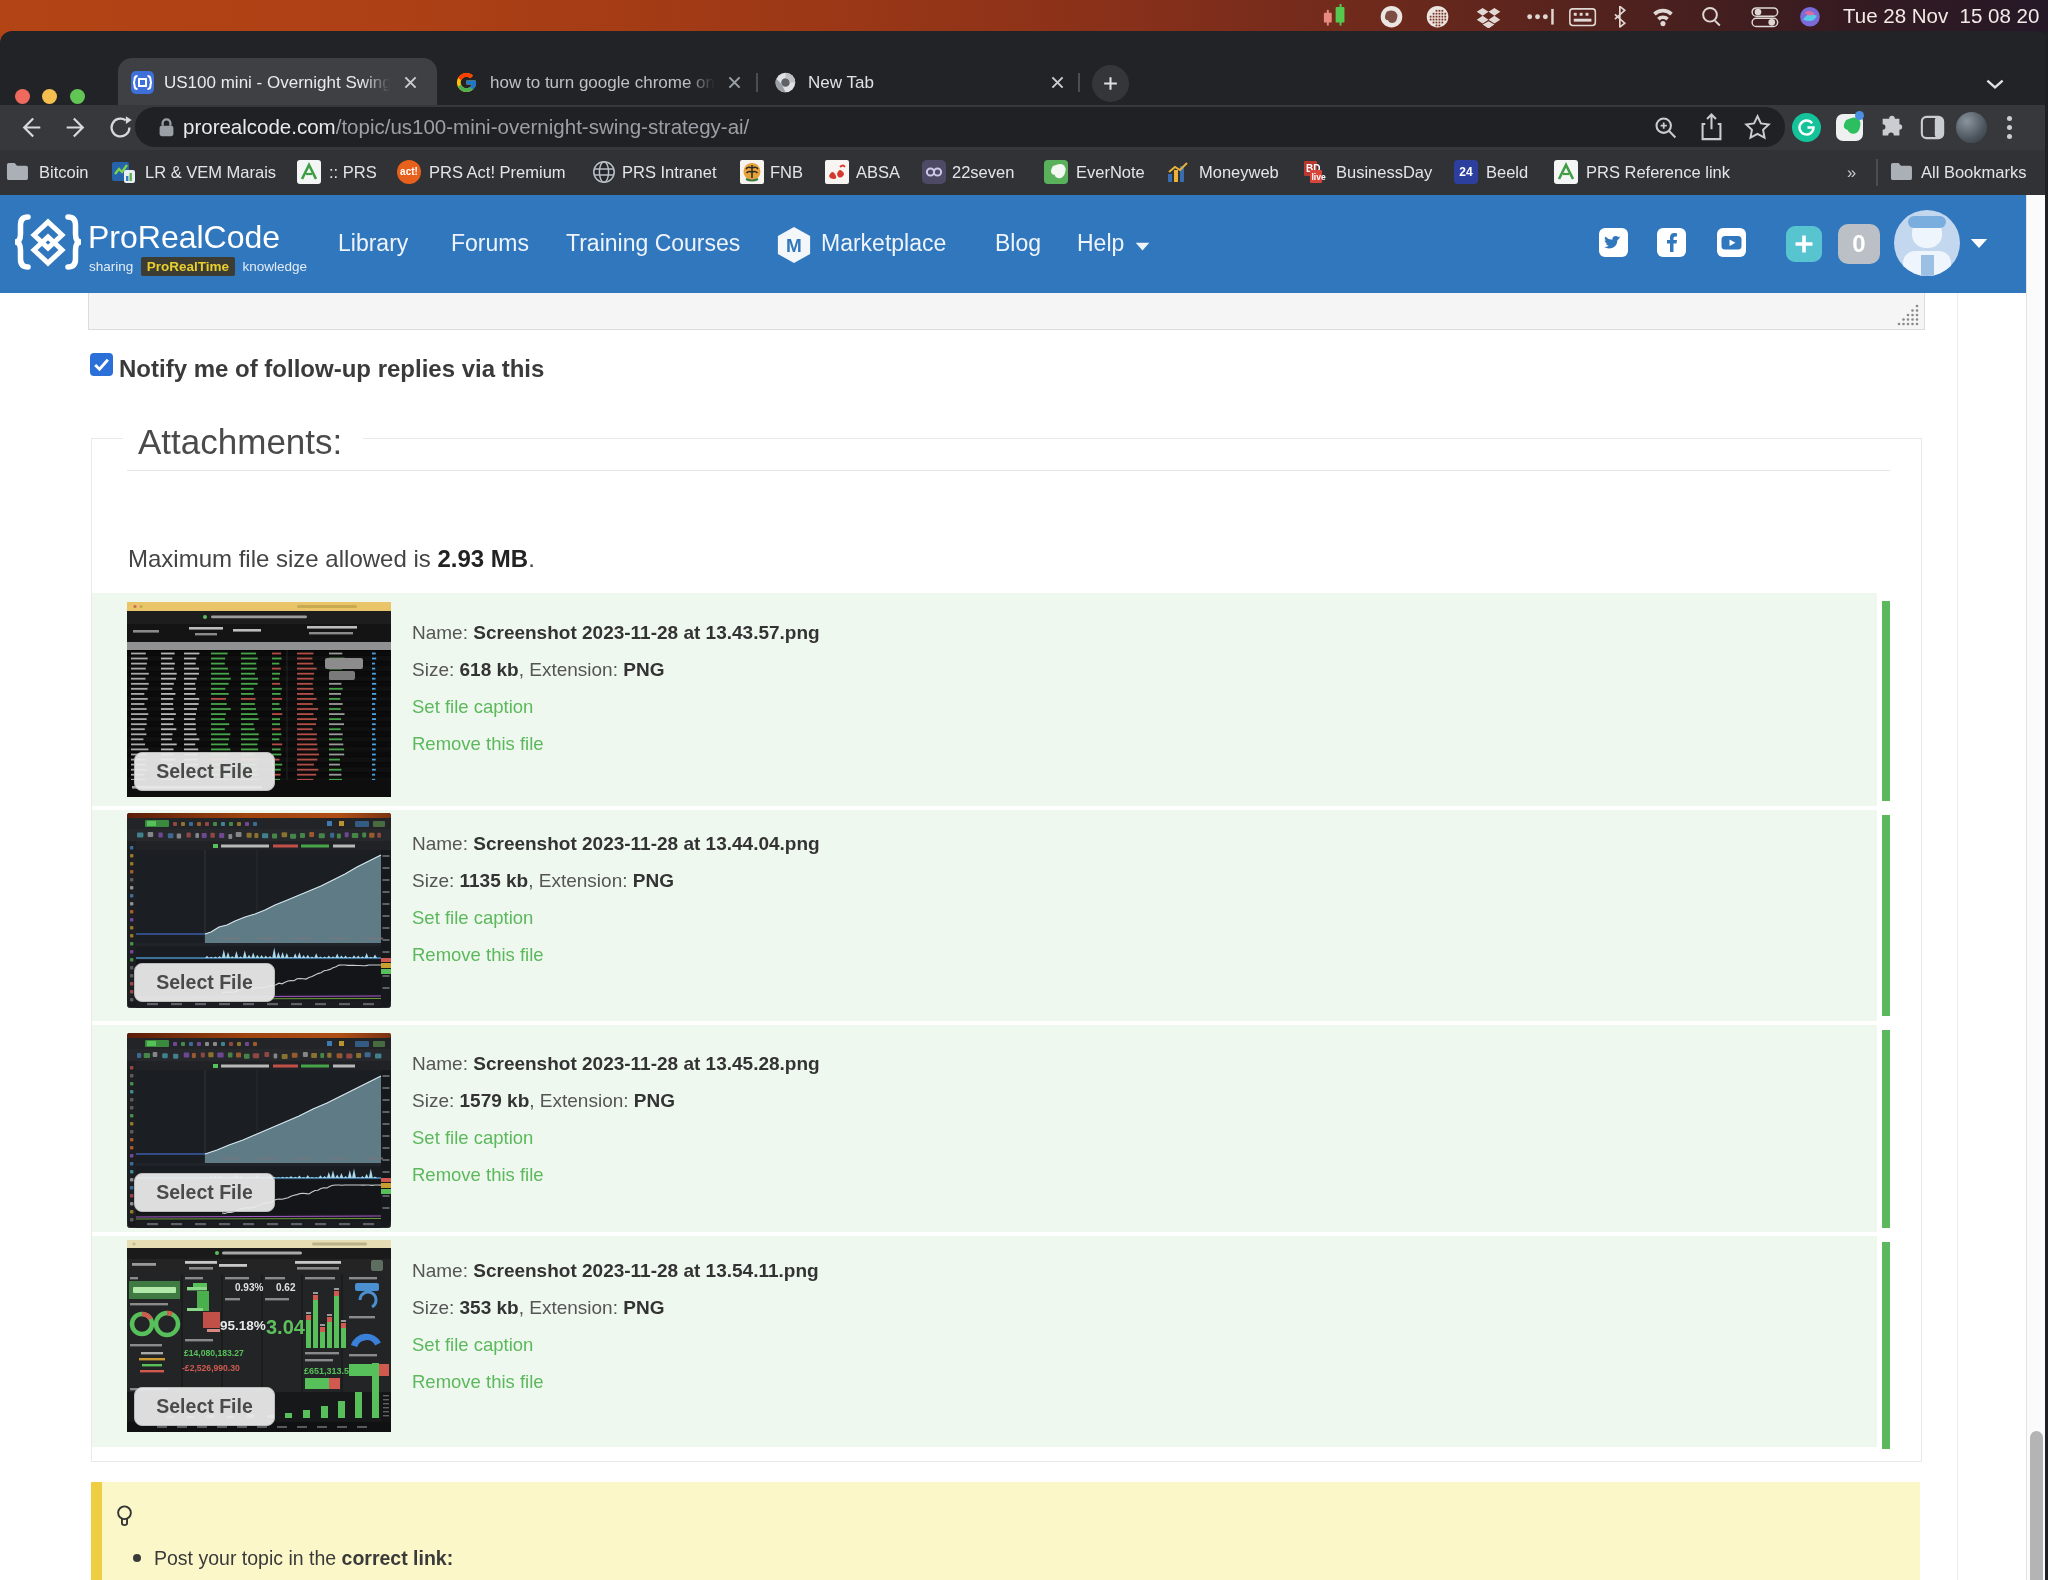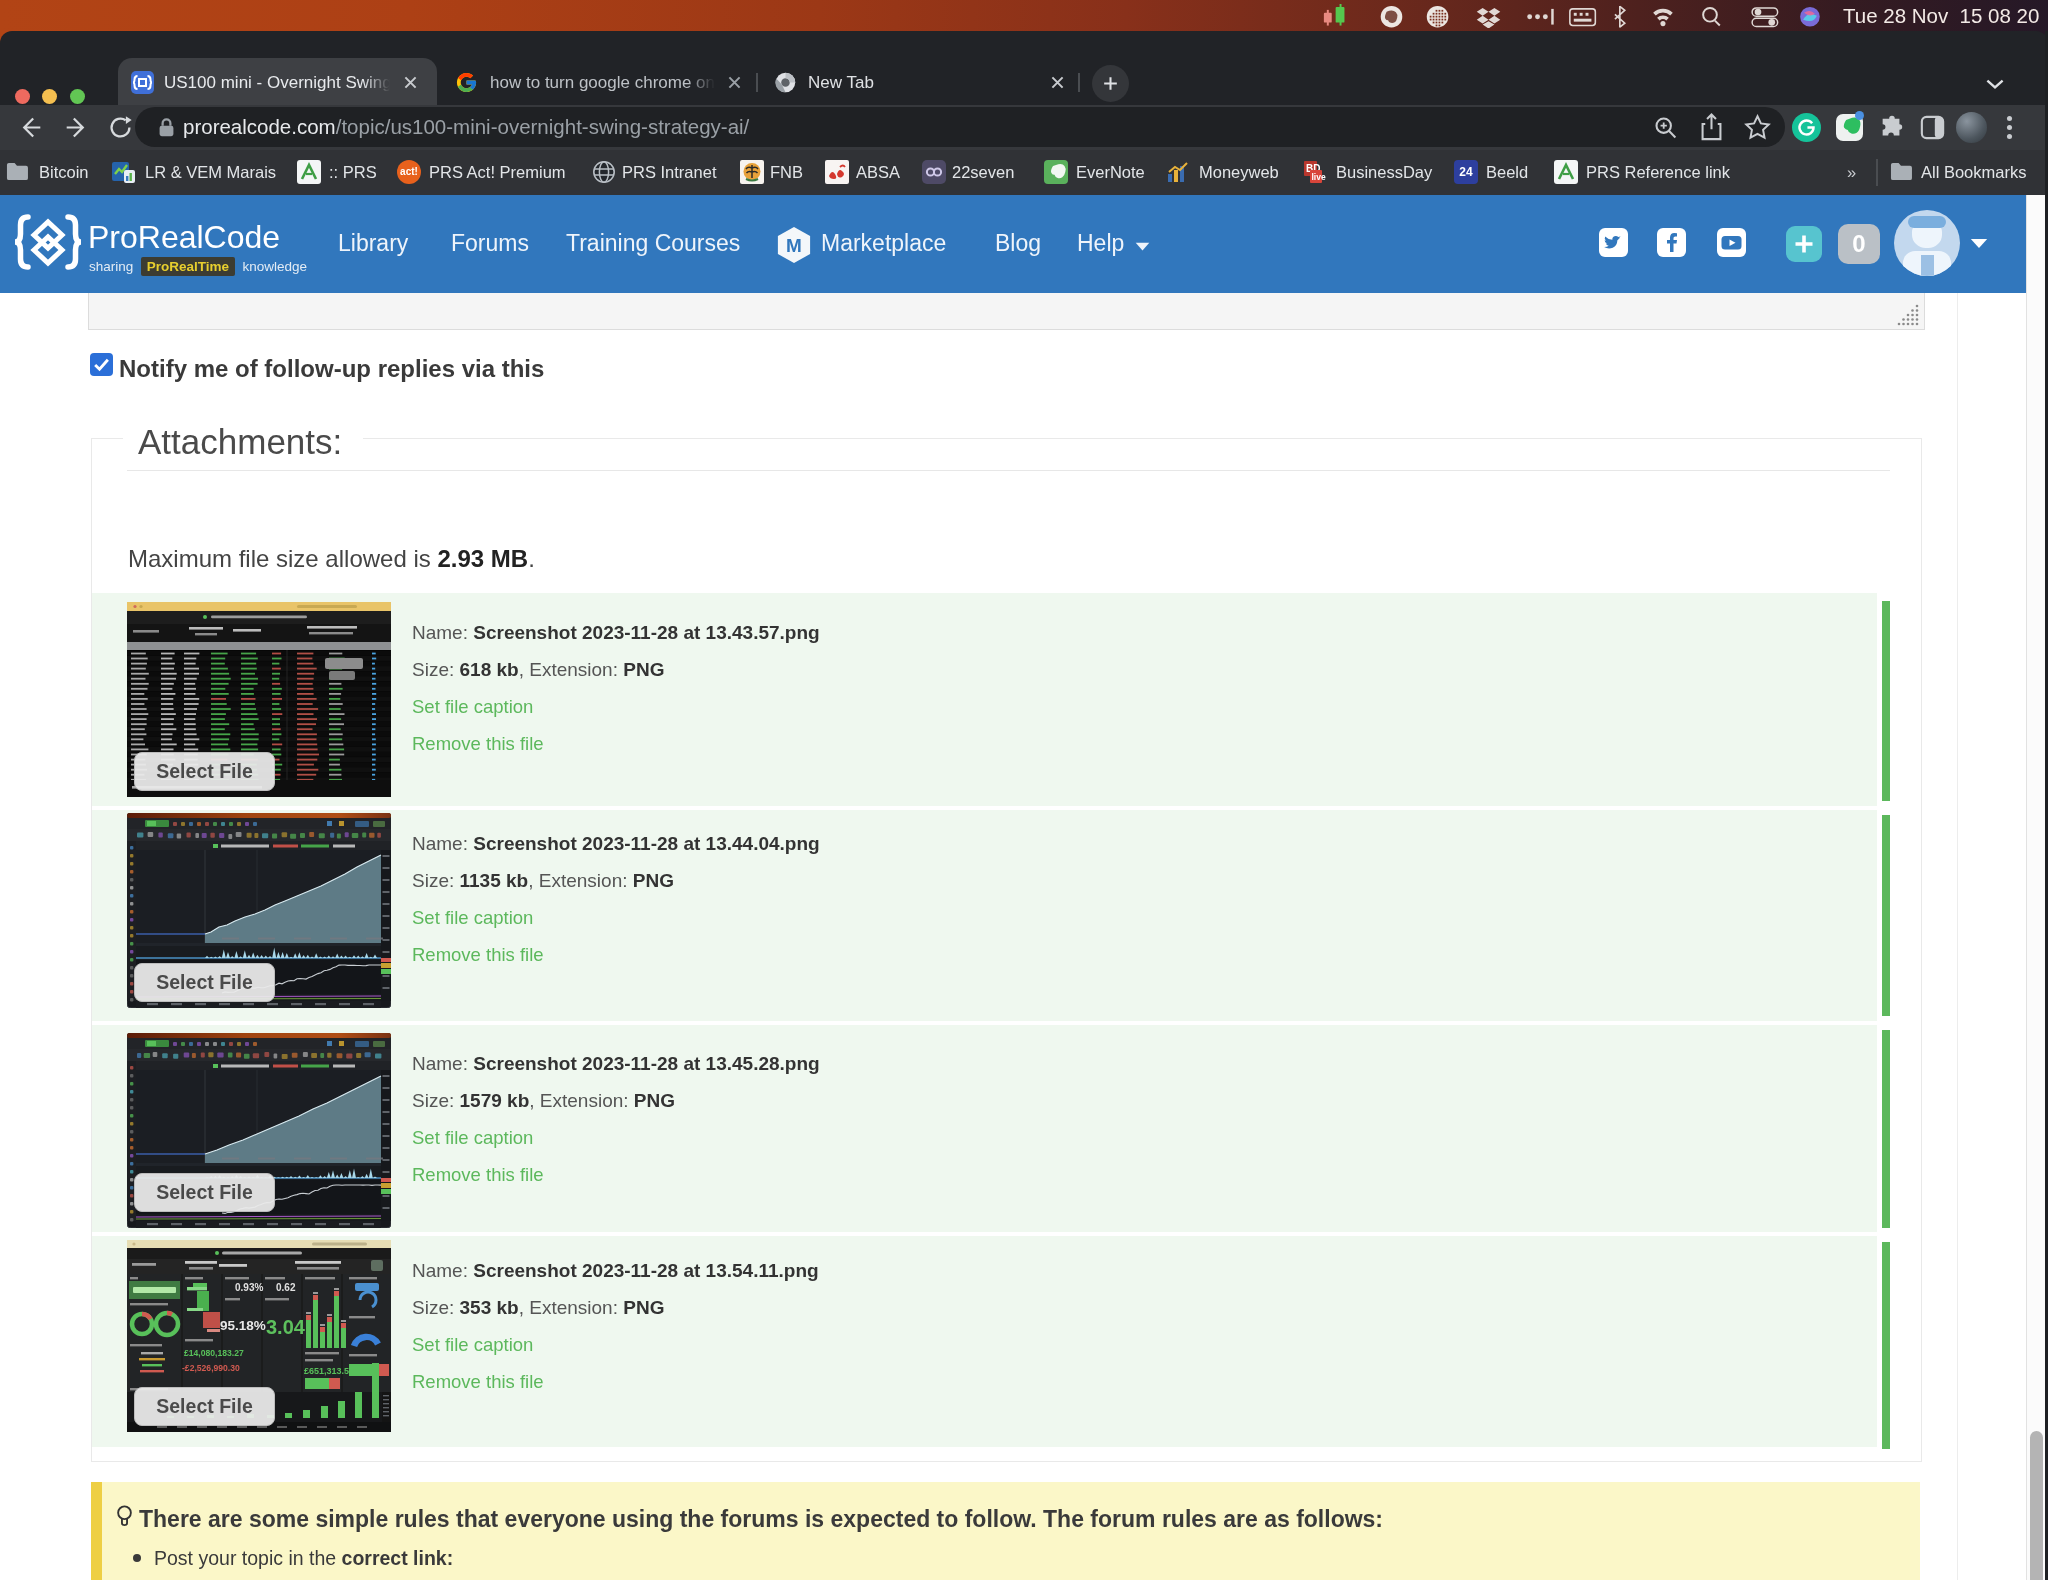--- a/index.html
+++ b/index.html
@@ -1141,19 +1141,18 @@
       font-size:19.5px;font-weight:bold;color:#4a4a4a;text-align:center;line-height:37px">Select File</div>
 <div class="abs" style="left:134px;top:1173px;width:141px;height:39px;border-radius:8px;background:rgba(234,234,234,0.94);border:1px solid #bdbdbd;
       font-size:19.5px;font-weight:bold;color:#4a4a4a;text-align:center;line-height:37px">Select File</div>
 <div class="abs" style="left:134px;top:1387px;width:141px;height:39px;border-radius:8px;background:rgba(234,234,234,0.94);border:1px solid #bdbdbd;
       font-size:19.5px;font-weight:bold;color:#4a4a4a;text-align:center;line-height:37px">Select File</div>
 <div class="abs" style="left:91px;top:1482px;width:1829px;height:98px;background:#fbf7c8;border-left:11px solid #eecf44"></div>
 <svg class="abs" style="left:116px;top:1504px" width="17" height="26" viewBox="0 0 20 30">
   <circle cx="10" cy="10" r="7.5" stroke="#333" stroke-width="2.2" fill="none"></circle>
   <path d="M7 17 L7 22 Q7 24.5 10 24.5 Q13 24.5 13 22 L13 17" stroke="#333" stroke-width="2.2" fill="none"></path>
     </svg>
-<div class="abs txt" style="left:139px;top:1507px;font-size:23px;line-height:25px;font-weight:bold;color:#3a3a3a">There are some simple rules that everyone using the forums is expected to follow. The forum rules are as follows:</div>
 <div class="abs" style="left:133px;top:1554px;width:8px;height:8px;border-radius:50%;background:#3a3a3a"></div>
 <div class="abs txt" style="left:154px;top:1548px;font-size:19.5px;line-height:21px;color:#3a3a3a">Post your topic in the <b>correct link:</b></div>
 <div class="abs" style="left:1957px;top:293px;width:1px;height:1287px;background:#ededed"></div>
 <div class="abs" style="left:2026px;top:195px;width:20px;height:1385px;background:#fbfbfb;border-left:1px solid #e2e2e2"></div>
 <div class="abs" style="left:2030px;top:1431px;width:13px;height:160px;border-radius:7px;background:#b4b4b4"></div>
 <div class="abs" style="left:2045px;top:31px;width:3px;height:1549px;background:#1e2023"></div>
 </div>
 </body></html>

